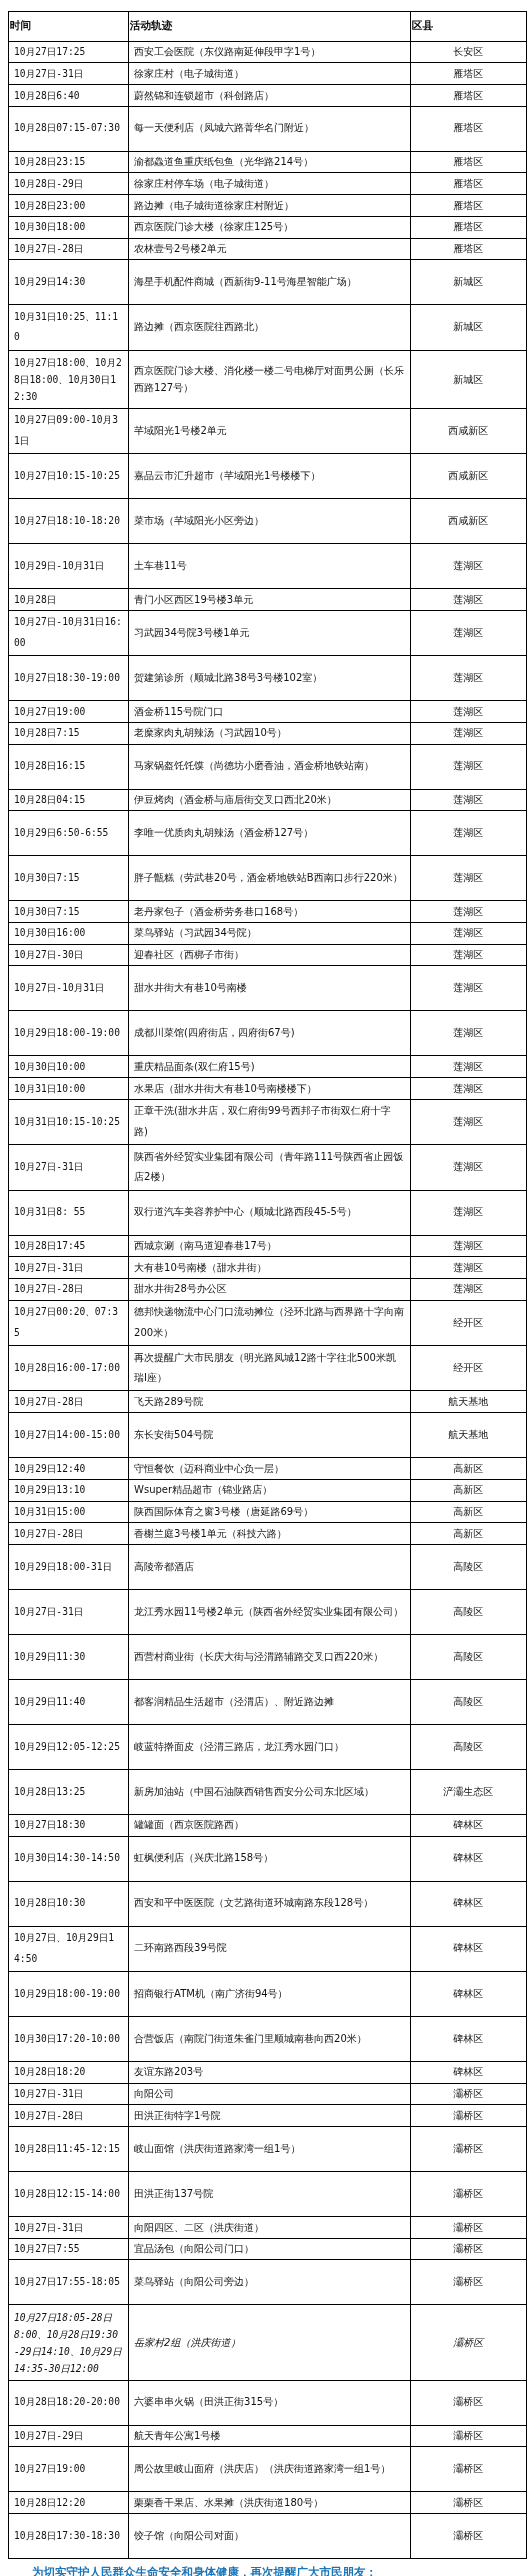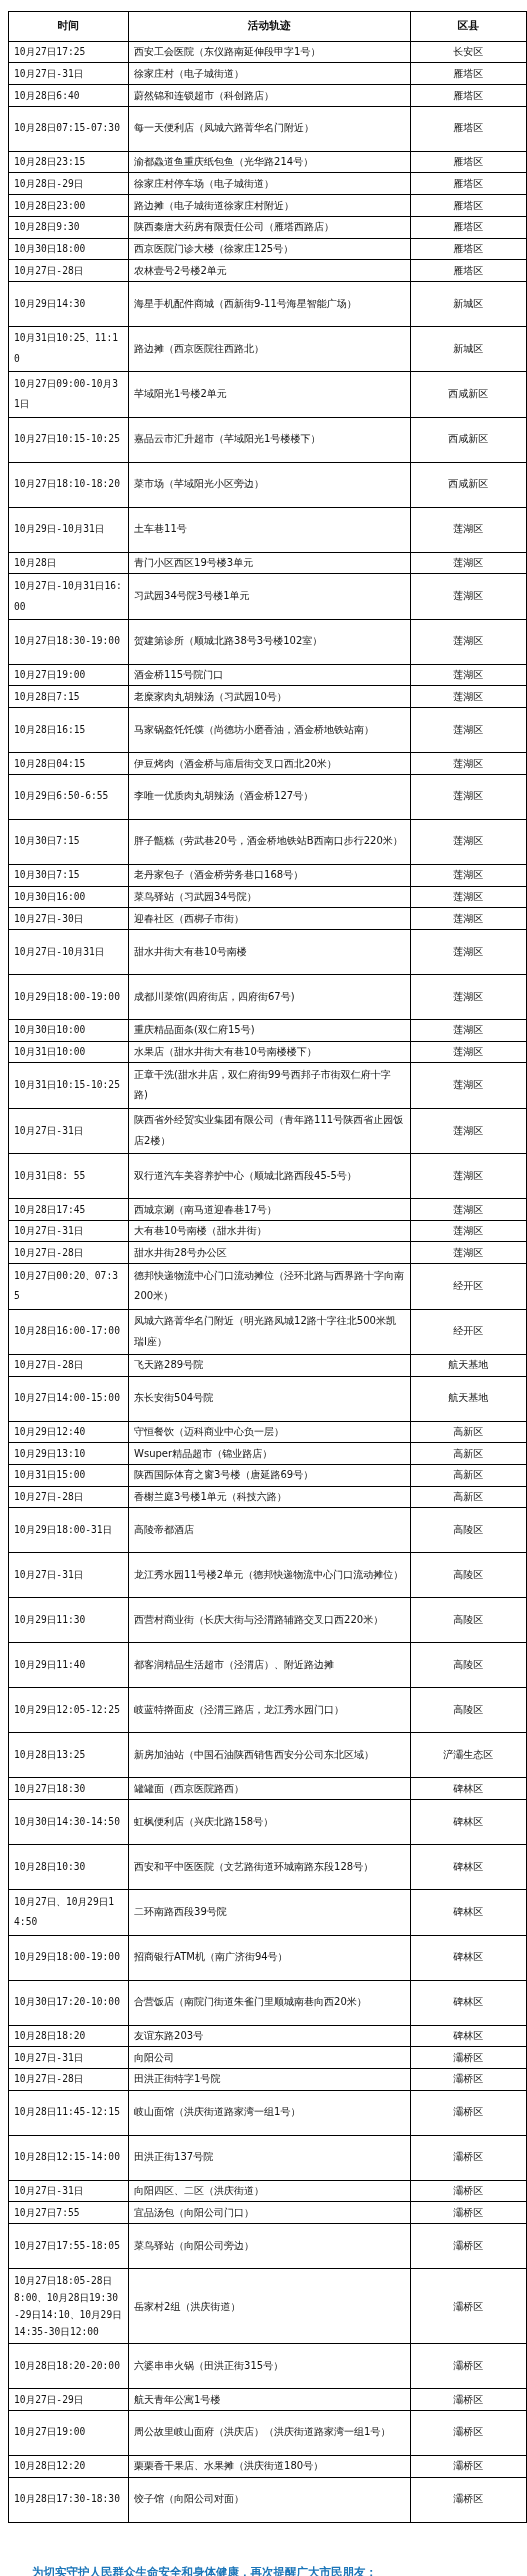--- a/index.html
+++ b/index.html
@@ -4,29 +4,29 @@
 <style>
   html, body { margin: 0; padding: 0; background: #ffffff; }
   body { width: 527px; height: 2576px; overflow: hidden; position: relative;
          font-family: "DejaVu Sans", "Liberation Sans", sans-serif; color: #111; }
   .table-wrap { position: absolute; left: 7.7px; top: 10.7px; width: 517px; }
   table { border-collapse: collapse; width: 517px; table-layout: fixed; }
   col.c-time { width: 120px; }
   col.c-loc { width: 282px; }
   col.c-dist { width: 116px; }
   th, td { border: 0.8px solid #000; font-size: 10px; line-height: 13.8px; vertical-align: middle; }
-  th { height: 27px; font-weight: bold; text-align: center; font-size: 10.7px; }
+  th { height: 27px; font-weight: bold; text-align: left; font-size: 10.7px; }
   td { padding: 3.1px 5.4px; }
   td.time { font-family: "DejaVu Sans Mono", "Liberation Mono", monospace; font-size: 9.6px; word-break: break-all; }
   td.loc { text-align: left; }
   td.dist { text-align: center; }
   tr.h1 td { height: 14.5px; }
   tr.h2 td { height: 41px; line-height: 20.7px; padding-top: 1.5px; padding-bottom: 1.5px; }
   tr.h3 td { height: 47px; line-height: 17px; }
-  tr.h4 td { height: 66px; line-height: 17px; }
+  tr.h4 td { height: 66px; line-height: 17px; font-style: italic; }
   .footer-note { position: absolute; left: 32px; top: 2565px; color: #1b75b8; font-weight: bold; font-size: 11.5px; white-space: nowrap; }
 </style>
 </head>
 <body>
 
 <div class="table-wrap">
   <table>
     <colgroup>
       <col class="c-time">
         <col class="c-loc">
@@ -69,44 +69,44 @@
           <td class="time">10月28日-29日</td>
           <td class="loc">徐家庄村停车场（电子城街道）</td>
           <td class="dist">雁塔区</td>
         </tr>
         <tr class="h1">
           <td class="time">10月28日23:00</td>
           <td class="loc">路边摊（电子城街道徐家庄村附近）</td>
           <td class="dist">雁塔区</td>
         </tr>
         <tr class="h1">
-          <td class="time">10月28日9:30</td>
-          <td class="loc">陕西秦唐大药房有限责任公司（雁塔西路店）</td>
-          <td class="dist">雁塔区</td>
-        </tr>
-        <tr class="h1">
           <td class="time">10月30日18:00</td>
           <td class="loc">西京医院门诊大楼（徐家庄125号）</td>
           <td class="dist">雁塔区</td>
         </tr>
         <tr class="h1">
           <td class="time">10月27日-28日</td>
           <td class="loc">农林壹号2号楼2单元</td>
           <td class="dist">雁塔区</td>
         </tr>
         <tr class="h2">
           <td class="time">10月29日14:30</td>
           <td class="loc">海星手机配件商城（西新街9-11号海星智能广场）</td>
           <td class="dist">新城区</td>
         </tr>
         <tr class="h2">
           <td class="time">10月31日10:25、11:10</td>
           <td class="loc">路边摊（西京医院往西路北）</td>
           <td class="dist">新城区</td>
         </tr>
+        <tr class="h3">
+          <td class="time">10月27日18:00、10月28日18:00、10月30日12:30</td>
+          <td class="loc">西京医院门诊大楼、消化楼一楼二号电梯厅对面男公厕（长乐西路127号）</td>
+          <td class="dist">新城区</td>
+        </tr>
         <tr class="h2">
           <td class="time">10月27日09:00-10月31日</td>
           <td class="loc">芊域阳光1号楼2单元</td>
           <td class="dist">西咸新区</td>
         </tr>
         <tr class="h2">
           <td class="time">10月27日10:15-10:25</td>
           <td class="loc">嘉品云市汇升超市（芊域阳光1号楼楼下）</td>
           <td class="dist">西咸新区</td>
         </tr>
@@ -230,21 +230,21 @@
           <td class="loc">甜水井街28号办公区</td>
           <td class="dist">莲湖区</td>
         </tr>
         <tr class="h2">
           <td class="time">10月27日00:20、07:35</td>
           <td class="loc">德邦快递物流中心门口流动摊位（泾环北路与西界路十字向南200米）</td>
           <td class="dist">经开区</td>
         </tr>
         <tr class="h2">
           <td class="time">10月28日16:00-17:00</td>
-          <td class="loc">凤城六路菁华名门附近（明光路凤城12路十字往北500米凯瑞I座）</td>
+          <td class="loc">再次提醒广大市民朋友（明光路凤城12路十字往北500米凯瑞I座）</td>
           <td class="dist">经开区</td>
         </tr>
         <tr class="h1">
           <td class="time">10月27日-28日</td>
           <td class="loc">飞天路289号院</td>
           <td class="dist">航天基地</td>
         </tr>
         <tr class="h2">
           <td class="time">10月27日14:00-15:00</td>
           <td class="loc">东长安街504号院</td>
@@ -270,21 +270,21 @@
           <td class="loc">香榭兰庭3号楼1单元（科技六路）</td>
           <td class="dist">高新区</td>
         </tr>
         <tr class="h2">
           <td class="time">10月29日18:00-31日</td>
           <td class="loc">高陵帝都酒店</td>
           <td class="dist">高陵区</td>
         </tr>
         <tr class="h2">
           <td class="time">10月27日-31日</td>
-          <td class="loc">龙江秀水园11号楼2单元（德邦快递物流中心门口流动摊位）</td>
+          <td class="loc">龙江秀水园11号楼2单元（陕西省外经贸实业集团有限公司）</td>
           <td class="dist">高陵区</td>
         </tr>
         <tr class="h2">
           <td class="time">10月29日11:30</td>
           <td class="loc">西营村商业街（长庆大街与泾渭路辅路交叉口西220米）</td>
           <td class="dist">高陵区</td>
         </tr>
         <tr class="h2">
           <td class="time">10月29日11:40</td>
           <td class="loc">都客润精品生活超市（泾渭店）、附近路边摊</td>

